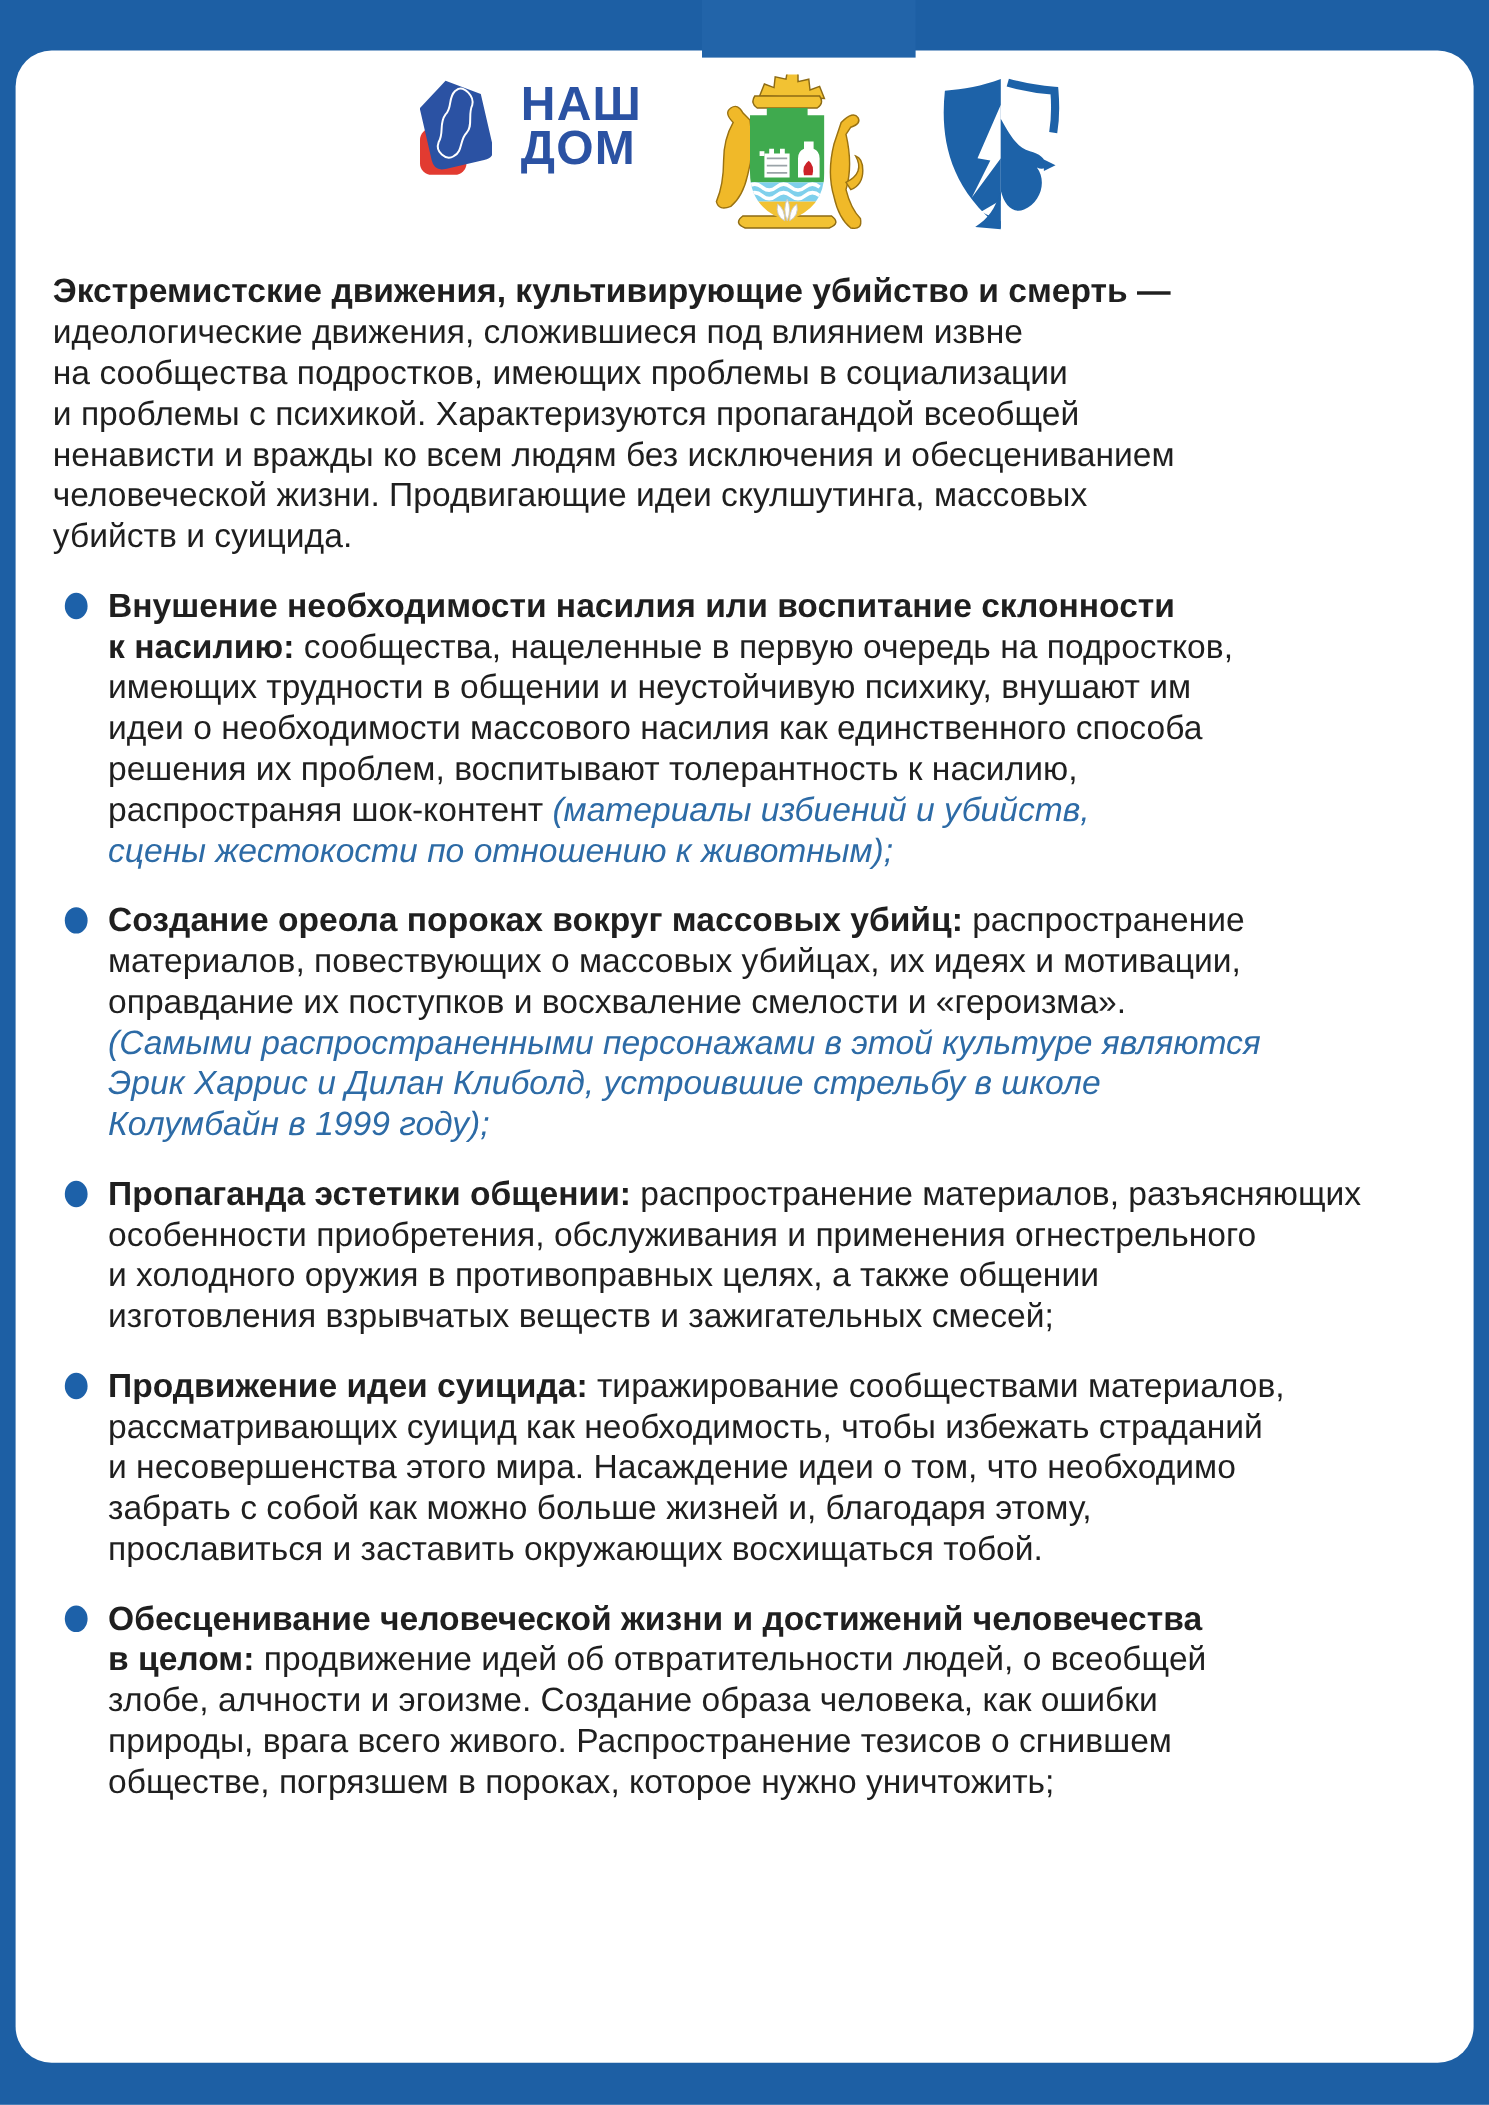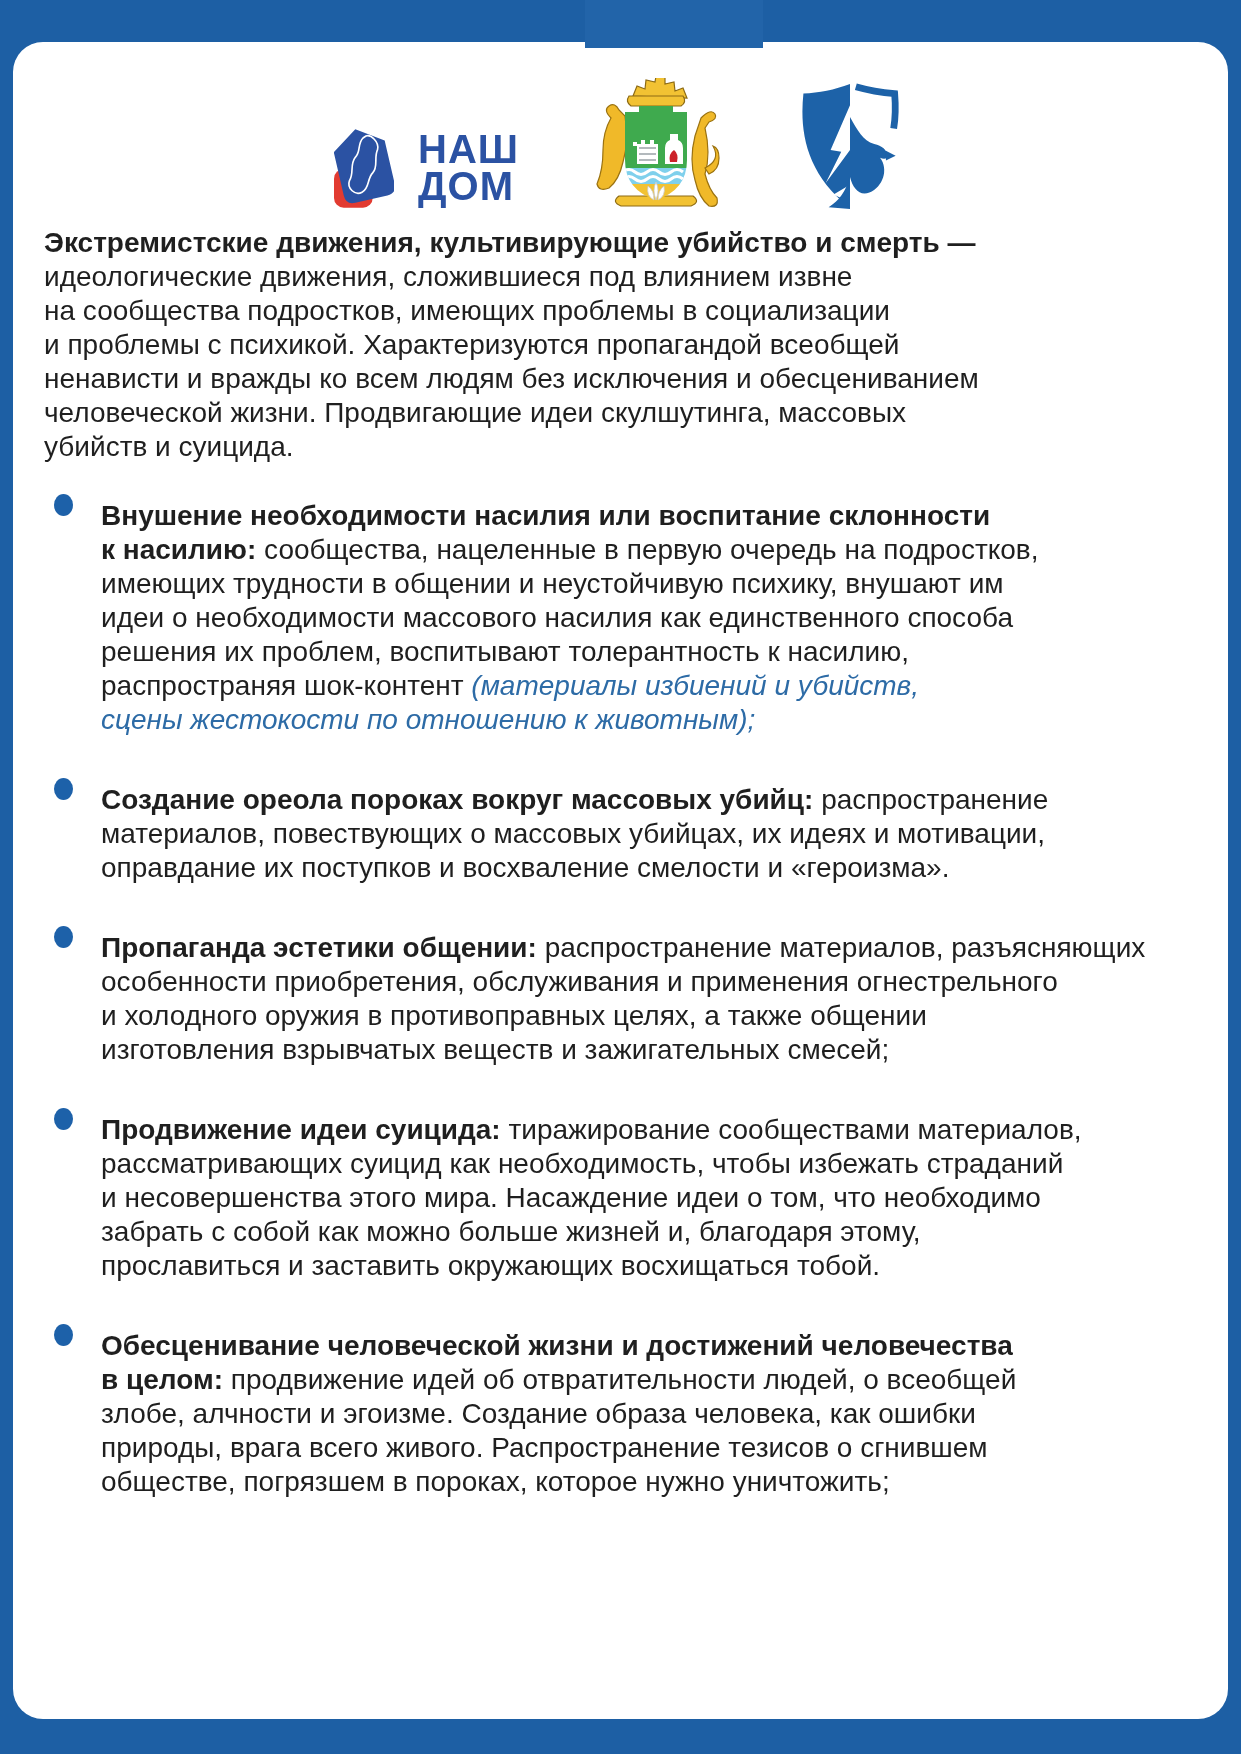--- a/index.html
+++ b/index.html
@@ -12,43 +12,43 @@
   .card{
     position:absolute;left:13px;right:13px;top:42px;bottom:35px;
     background:#ffffff;border-radius:30px;overflow:hidden;
   }
   .top-notch{
     position:absolute;left:585px;top:0;width:178px;height:48px;
     background:#2264a9;z-index:3;
   }
   
   .logo-row{
-    display:flex;justify-content:center;align-items:flex-end;
-    gap:62px;padding-top:20px;height:150px;
+    display:flex;justify-content:center;align-items:flex-start;
+    gap:46px;padding-top:20px;height:150px;
   }
   .nashdom{display:flex;align-items:center;gap:24px;}
   .nashdom-text{
     font-weight:bold;font-size:40px;line-height:0.92;
     color:#2b52a3;letter-spacing:1px;
   }
   .nashdom-text span{display:block;}
   
   .content{
     padding:14px 56px 0 31px;
     color:#1f1f1f;font-size:28px;line-height:34px;
   }
   .intro{margin:0 0 24px 0;white-space:pre-line;}
   .intro strong, .btext strong{font-weight:bold;}
   .bullets{list-style:none;margin:0;padding:0;}
   .bullet{display:flex;align-items:flex-start;margin:0 0 24px 0;}
   .dot{
     flex:0 0 auto;width:19px;height:22px;border-radius:50%;
     background:#1d61a9;margin:6px 17px 0 10px;
   }
-  .btext{margin:11px;white-space:pre-line;}
+  .btext{margin:0;white-space:pre-line;}
   .accent{color:#2d6ba6;font-style:italic;}
 </style>
 </head>
 <body>
 
 <div class="top-notch"></div>
 
 <div class="card">
 
   <header class="logo-row">
@@ -151,21 +151,23 @@
 решения их проблем, воспитывают толерантность к насилию,
 распространяя шок-контент </span><em class="accent">(материалы избиений и убийств,
 сцены жестокости по отношению к животным);</em></p>
       </li>
 
       <li class="bullet">
         <span class="dot"></span>
         <p class="btext"><strong>Создание ореола пороках вокруг массовых убийц:</strong><span> распространение
 материалов, повествующих о массовых убийцах, их идеях и мотивации,
 оправдание их поступков и восхваление смелости и «героизма».
-</span></p>
+</span><em class="accent">(Самыми распространенными персонажами в этой культуре являются
+Эрик Харрис и Дилан Клиболд, устроившие стрельбу в школе
+Колумбайн в 1999 году);</em></p>
       </li>
 
       <li class="bullet">
         <span class="dot"></span>
         <p class="btext"><strong>Пропаганда эстетики общении:</strong><span> распространение материалов, разъясняющих
 особенности приобретения, обслуживания и применения огнестрельного
 и холодного оружия в противоправных целях, а также общении
 изготовления взрывчатых веществ и зажигательных смесей;</span><em class="accent"></em></p>
       </li>
 

